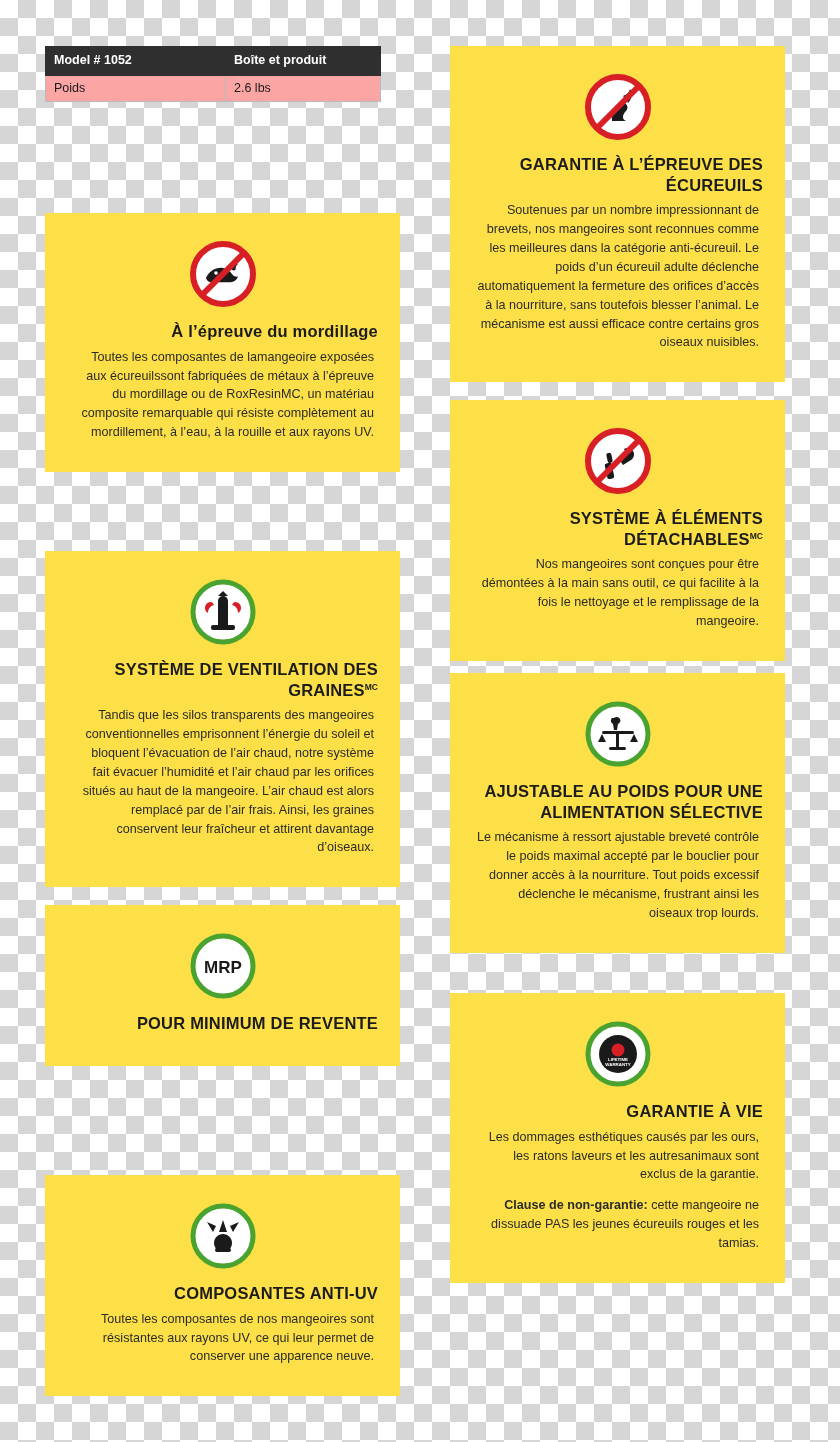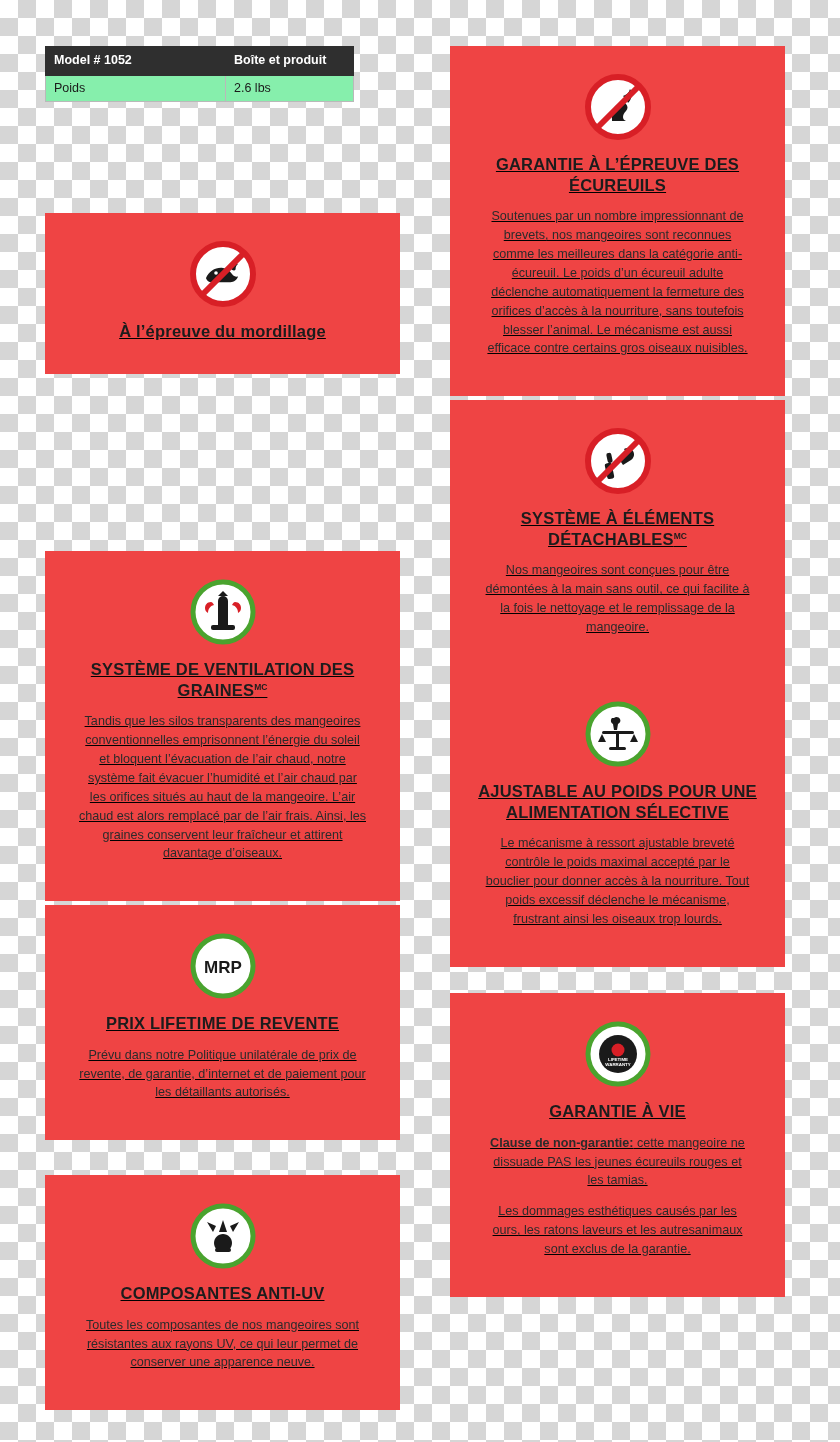--- a/index.html
+++ b/index.html
@@ -11,63 +11,62 @@
       linear-gradient(45deg,#d6d6d6 25%,transparent 25%,transparent 75%,#d6d6d6 75%,#d6d6d6),
       linear-gradient(45deg,#d6d6d6 25%,transparent 25%,transparent 75%,#d6d6d6 75%,#d6d6d6);
     background-size:36px 36px;
     background-position:0 0,18px 18px;
     position:relative;
     overflow:hidden;
   }
 
   
   .spec-table{
-    position:absolute;left:45px;top:46px;width:309px;
+    position:absolute;left:45px;top:46px;width:336px;
     border-collapse:collapse;
-    background:#86efac;
+    background:#fca5a5;
     font-size:12.5px;
     color:#1a1a1a;
   }
   .spec-table td{
     border:1px solid #b9b9b9;
     padding:5px 8px;
     vertical-align:middle;
     line-height:1.25;
   }
   .spec-table tr.head td{
     background:#2f2f2f;color:#ffffff;font-weight:bold;border-color:#2f2f2f;
     padding:6px 8px;font-size:12.5px;
   }
   .spec-table td.k{width:163px;}
 
   
   .card{
-    background:#ef4444;
+    background:#fde047;
     box-sizing:border-box;
     padding:26px 22px 26px 22px;
-    text-align:center;
+    text-align:right;
     margin-bottom:0;
-    text-decoration:underline;
   }
   .card .icon-wrap{
     display:flex;align-items:center;justify-content:center;
     margin:0 auto 12px auto;
     height:70px;
   }
   .card h3{
     margin:0 0 6px 0;
     font-size:16.5px;
     font-weight:bold;
     letter-spacing:.2px;
     color:#1c1c1c;
     line-height:1.25;
   }
   .card h3 sup{font-size:8.5px;vertical-align:super;letter-spacing:0;}
   .card p{
-    margin:12px;
+    margin:4px;
     font-size:12.6px;
     line-height:1.5;
     color:#2b2b2b;
   }
   .card p + p{margin-top:12px;}
   .card p b{font-weight:bold;}
 
   
   svg{display:block;}
 </style>
@@ -93,20 +92,21 @@
       <circle cx="34" cy="34" r="30" fill="#ffffff" stroke="#d81f26" stroke-width="6"></circle>
       <g fill="#1a1a1a">
         <path d="M17 38c3-7 10-11 17-10 4 .6 7 3 9 6 1.5 2.2 3.6 3 6 2.6-1 3.4-4 5.6-7.6 5.6H22c-2 0-4-1.4-5-4z"></path>
         <path d="M40 26c2-3 6-4 9-2-1.6 1.4-2.4 3-2.4 5 0 1-.8 1.6-1.8 1.4-2-.4-3.6-2-4.8-4.4z"></path>
         <circle cx="27" cy="33" r="1.8" fill="#ffffff"></circle>
       </g>
       <line x1="14" y1="54" x2="54" y2="14" stroke="#d81f26" stroke-width="6" stroke-linecap="round"></line>
     </svg>
   </div>
   <h3>À l’épreuve du mordillage</h3>
+  <p>Toutes les composantes de lamangeoire exposées aux écureuilssont fabriquées de métaux à l’épreuve du mordillage ou de RoxResinMC, un matériau composite remarquable qui résiste complètement au mordillement, à l’eau, à la rouille et aux rayons UV.</p>
 </div>
 
 <div class="card" style="position:absolute;left:45px;top:551px;width:355px;">
   <div class="icon-wrap">
     <svg width="68" height="68" viewBox="0 0 68 68" aria-hidden="true">
       <circle cx="34" cy="34" r="30" fill="#ffffff" stroke="#4aa32e" stroke-width="5"></circle>
       <g fill="#1a1a1a">
         <rect x="29" y="18" width="10" height="34" rx="5"></rect>
         <path d="M34 13l5 5h-10z"></path>
         <rect x="22" y="47" width="24" height="5" rx="2"></rect>
@@ -121,22 +121,21 @@
   <p>Tandis que les silos transparents des mangeoires conventionnelles emprisonnent l’énergie du soleil et bloquent l’évacuation de l’air chaud, notre système fait évacuer l’humidité et l’air chaud par les orifices situés au haut de la mangeoire. L’air chaud est alors remplacé par de l’air frais. Ainsi, les graines conservent leur fraîcheur et attirent davantage d’oiseaux.</p>
 </div>
 
 <div class="card" style="position:absolute;left:45px;top:905px;width:355px;">
   <div class="icon-wrap">
     <svg width="68" height="68" viewBox="0 0 68 68" aria-hidden="true">
       <circle cx="34" cy="34" r="30" fill="#ffffff" stroke="#4aa32e" stroke-width="5"></circle>
       <text x="34" y="41" text-anchor="middle" font-family="Liberation Sans, sans-serif" font-size="17" font-weight="bold" fill="#1a1a1a">MRP</text>
     </svg>
   </div>
-  <h3>PRIX LIFETIME DE REVENTE</h3>
-  <p>Prévu dans notre Politique unilatérale de prix de revente, de garantie, d’internet et de paiement pour les détaillants autorisés.</p>
+  <h3>POUR MINIMUM DE REVENTE</h3>
 </div>
 
 <div class="card" style="position:absolute;left:45px;top:1175px;width:355px;">
   <div class="icon-wrap">
     <svg width="68" height="68" viewBox="0 0 68 68" aria-hidden="true">
       <circle cx="34" cy="34" r="30" fill="#ffffff" stroke="#4aa32e" stroke-width="5"></circle>
       <g fill="#1a1a1a">
         <path d="M18 20l6 10 3-6z"></path>
         <path d="M50 20l-6 10-3-6z"></path>
         <path d="M34 18l4 12h-8z"></path>
@@ -203,15 +202,15 @@
   <div class="icon-wrap">
     <svg width="68" height="68" viewBox="0 0 68 68" aria-hidden="true">
       <circle cx="34" cy="34" r="30" fill="#ffffff" stroke="#4aa32e" stroke-width="5"></circle>
       <circle cx="34" cy="34" r="19" fill="#1a1a1a"></circle>
       <circle cx="34" cy="30" r="6.5" fill="#d81f26"></circle>
       <text x="34" y="41" text-anchor="middle" font-family="Liberation Sans, sans-serif" font-size="4.4" font-weight="bold" fill="#ffffff">LIFETIME</text>
       <text x="34" y="46" text-anchor="middle" font-family="Liberation Sans, sans-serif" font-size="4.4" font-weight="bold" fill="#ffffff">WARRANTY</text>
     </svg>
   </div>
   <h3>GARANTIE À VIE</h3>
+  <p>Les dommages esthétiques causés par les ours, les ratons laveurs et les autresanimaux sont exclus de la garantie.</p>
   <p><b>Clause de non-garantie:</b><span> cette mangeoire ne dissuade PAS les jeunes écureuils rouges et les tamias.</span></p>
-  <p>Les dommages esthétiques causés par les ours, les ratons laveurs et les autresanimaux sont exclus de la garantie.</p>
 </div>
 
 </body></html>

